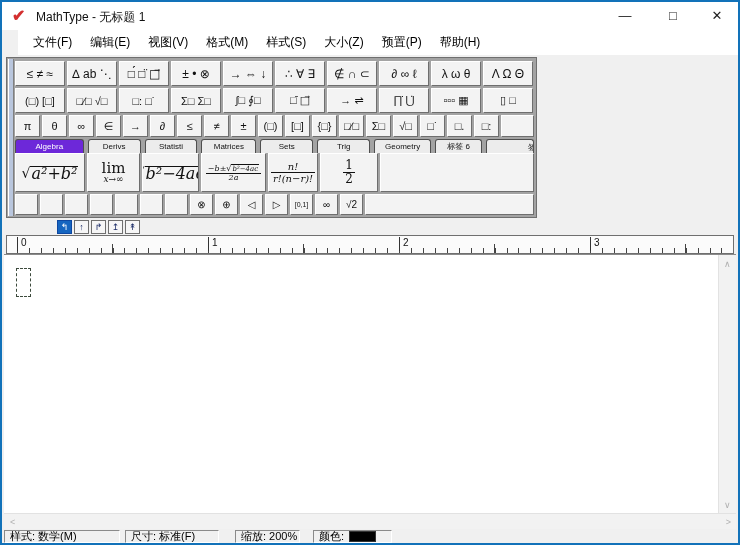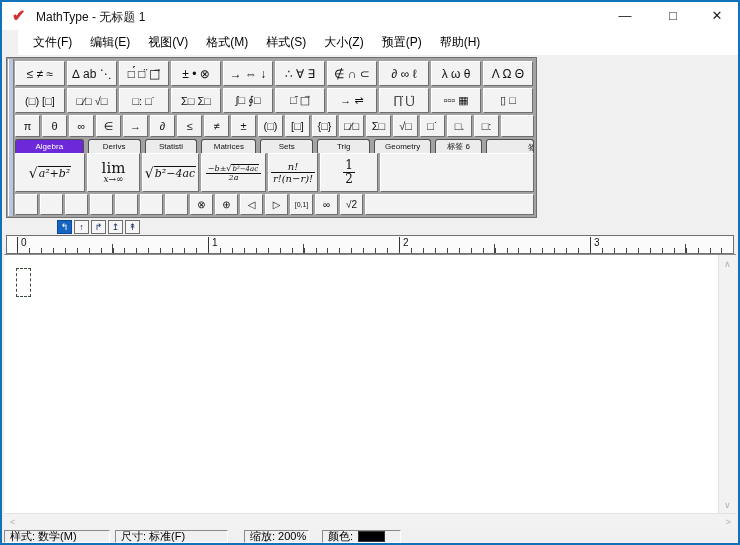--- a/index.html
+++ b/index.html
@@ -38,21 +38,21 @@
   .tabs .tab:nth-child(7){width:58px;} .tabs .tab:nth-child(8){width:48px;} .tabs .tab:nth-child(9){width:48px;padding-left:44px;}
   .tab.active{background:#6d28d9;color:#fff;}
 
   
   .trow{top:95px;}
   .trow .pbtn{height:39px;font-family:"DejaVu Serif",serif;font-style:italic;}
   .trow .pbtn:nth-child(1){width:70px;} .trow .pbtn:nth-child(2){width:53px;} .trow .pbtn:nth-child(3){width:57px;}
   .trow .pbtn:nth-child(4){width:65px;} .trow .pbtn:nth-child(5){width:50px;} .trow .pbtn:nth-child(6){width:58px;}
   .sqrt-wrap{display:flex;align-items:flex-start;}
   .sqrt-sign{font-style:normal;font-size:14px;line-height:14px;}
-  .radicand{border-top:1px solid #111;font-size:11px;line-height:13px;padding:0 1px;}
+  .radicand{border-top:1px solid #111;font-size:16px;line-height:13px;padding:0 1px;}
   .lim-top{font-style:normal;font-size:15px;line-height:14px;text-align:center;}
   .lim-bot{font-size:9px;line-height:9px;text-align:center;}
   .frac{display:inline-block;text-align:center;}
   .frac .num{border-bottom:1px solid #111;padding:0 2px;}
   .frac .den{padding:0 2px;}
   .q{font-size:8px;line-height:9px;}
   .q .sqrt-sign{font-size:8px;line-height:8px;}
   .q .radicand{font-size:7px;line-height:8px;}
   .bin{font-size:10px;line-height:11px;}
   .half{font-size:12px;line-height:13px;font-style:normal;}
@@ -83,21 +83,21 @@
   .vscroll{position:absolute;right:0;top:0;width:17px;bottom:17px;background:#f2f2f2;border-left:1px solid #e2e2e2;}
   .hscroll{position:absolute;left:0;right:0;bottom:0;height:17px;background:#f2f2f2;border-top:1px solid #e2e2e2;}
   .chev{position:absolute;color:#b0b0b0;font-size:9px;line-height:9px;}
   .chev.up{top:5px;left:5px;} .chev.down{bottom:4px;left:5px;}
   .chev.left{left:6px;top:4px;} .chev.right{right:5px;top:4px;}
 
   
   .statusbar{position:absolute;left:0;right:0;bottom:0;height:14px;background:#f0f0f0;display:flex;align-items:center;}
   .sfield{height:13px;border:1px solid;border-color:#8a8a8a #ffffff #ffffff #8a8a8a;background:#f0f0f0;box-sizing:border-box;
           font-size:11px;line-height:11px;color:#000;padding:0 5px;display:flex;align-items:center;white-space:nowrap;}
-  .sf1{margin-left:2px;width:106px;} .sf2{margin-left:5px;width:113px;} .sf3{margin-left:16px;width:65px;} .sf4{margin-left:13px;width:79px;}
+  .sf1{margin-left:2px;width:116px;} .sf2{margin-left:5px;width:94px;} .sf3{margin-left:16px;width:65px;} .sf4{margin-left:13px;width:79px;}
   .swatch{width:25px;height:9px;margin-left:5px;border:1px solid #333;}
 </style>
 </head>
 <body>
 
 <div class="window">
 
   <div class="titlebar">
     <span class="logo">✔</span>
     <span class="title">MathType - 无标题 1</span>

